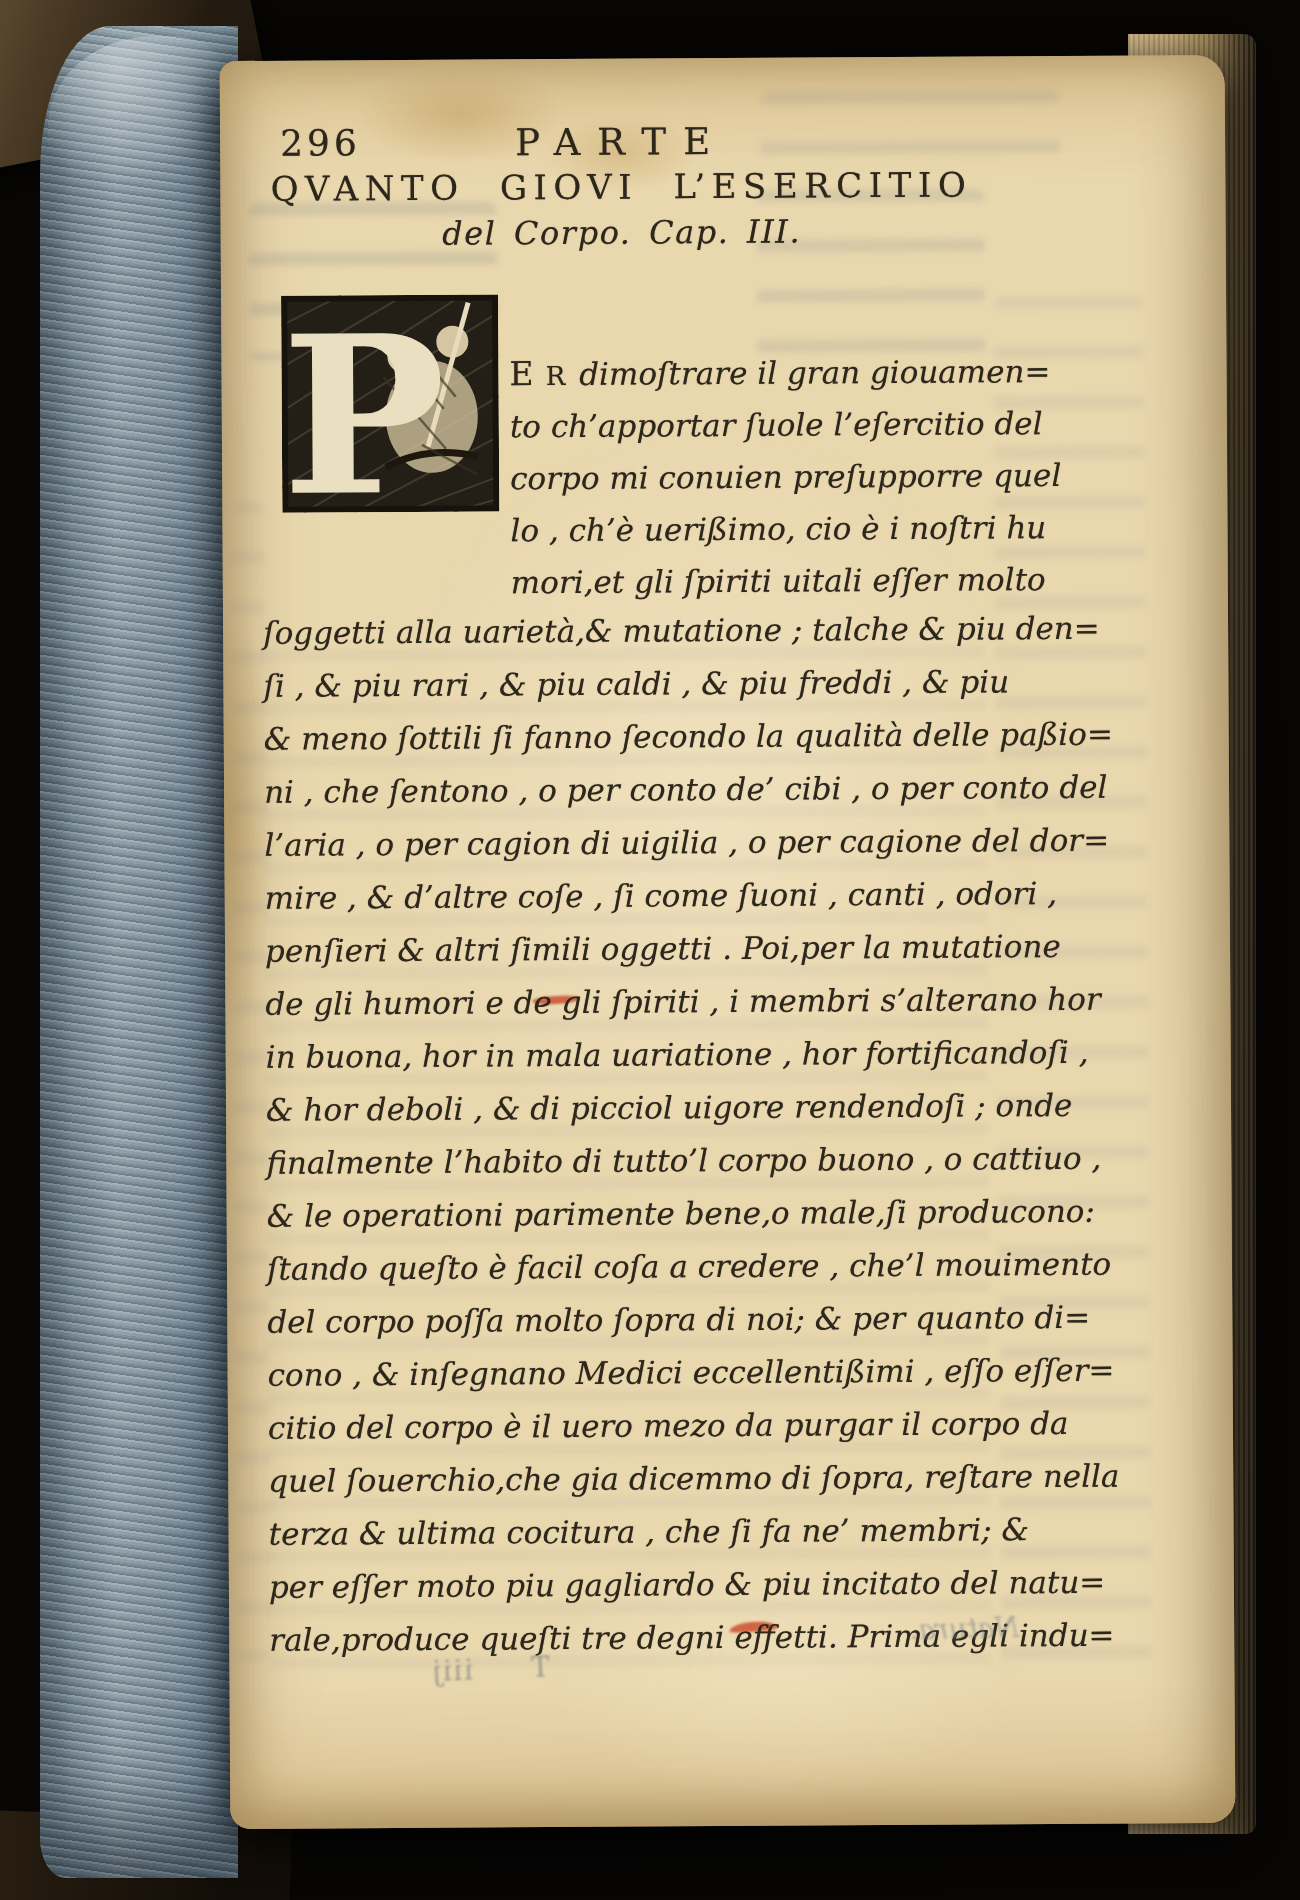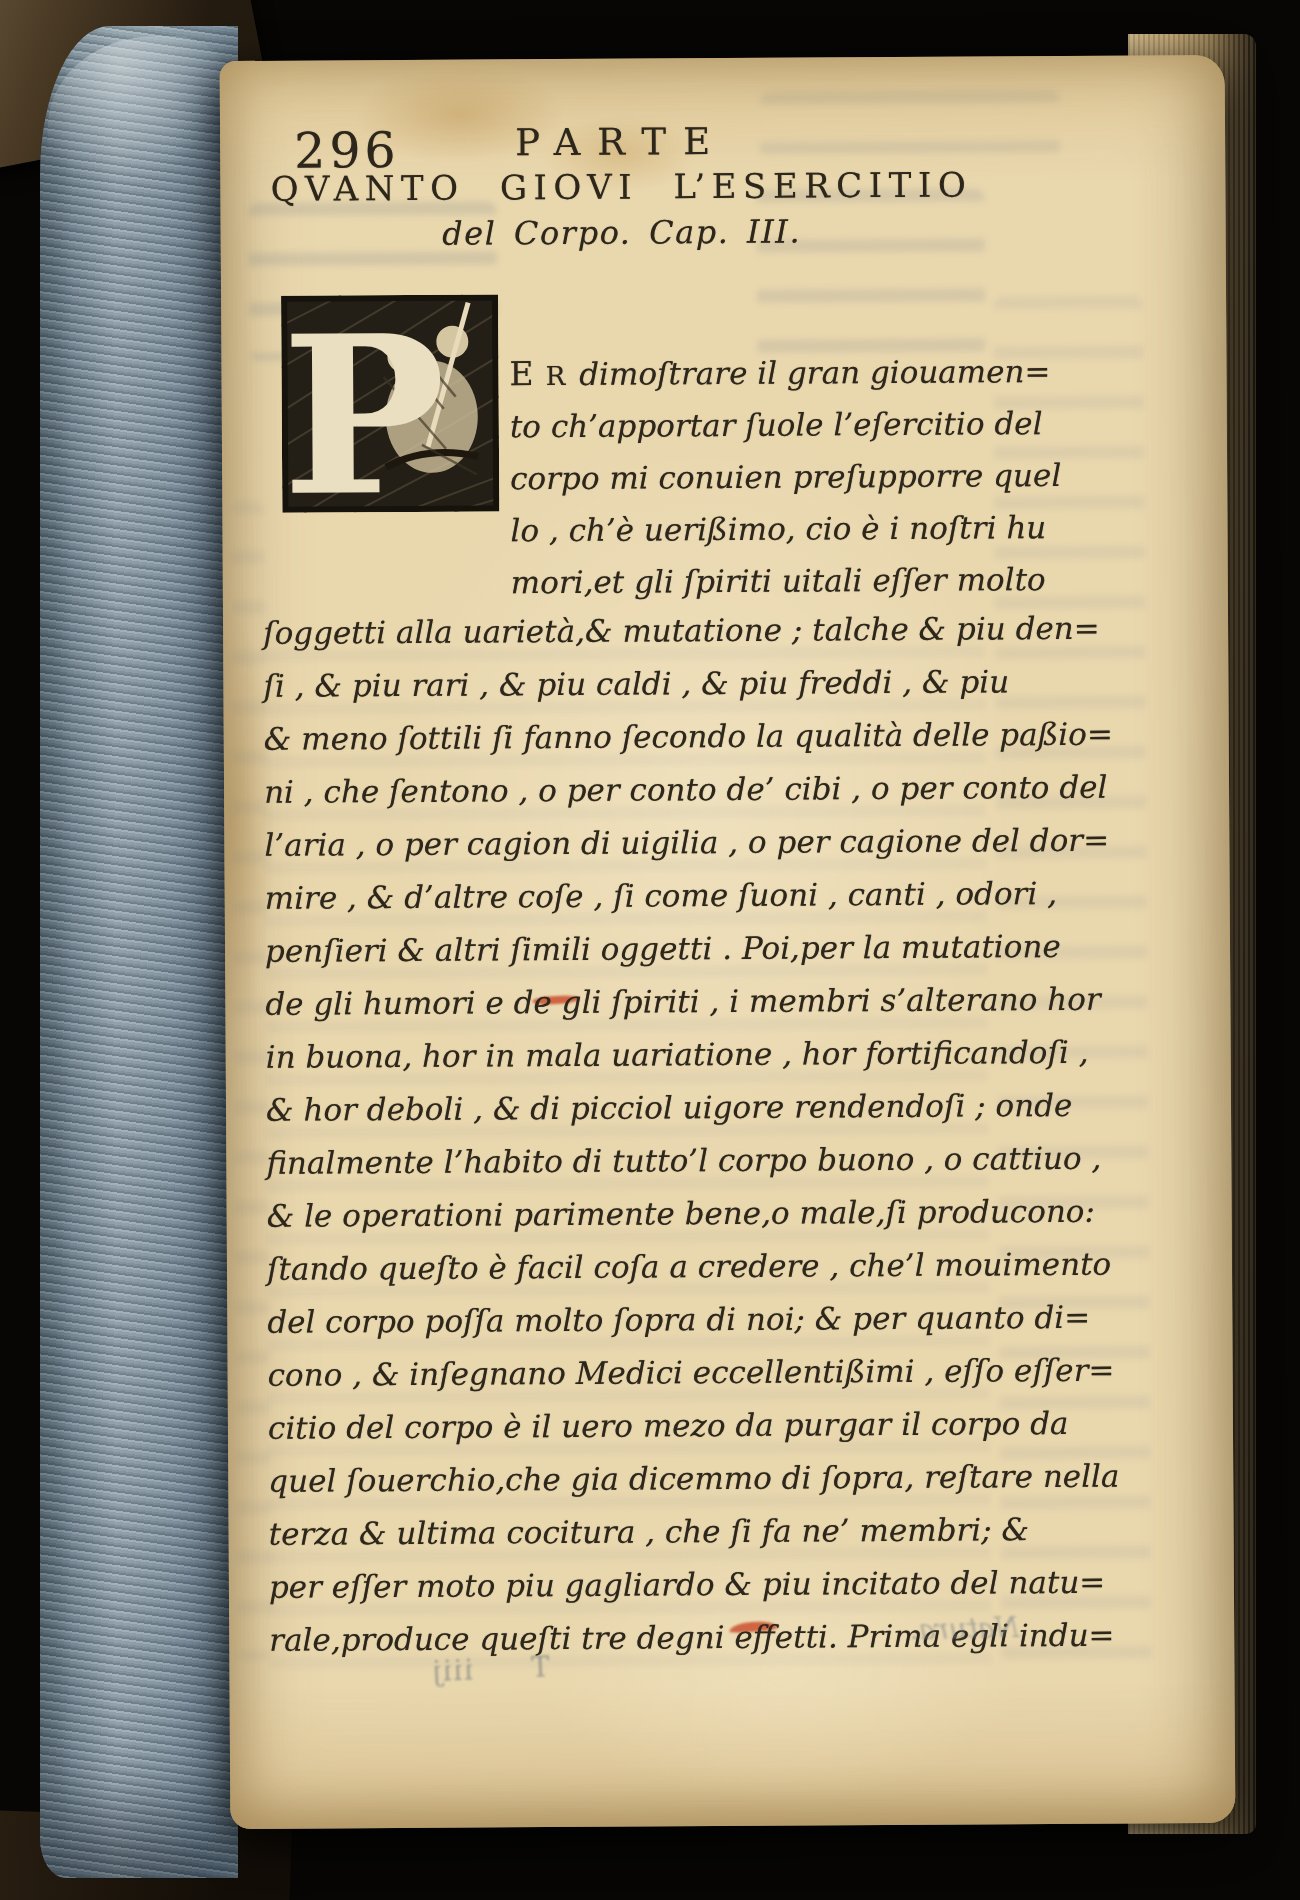--- a/index.html
+++ b/index.html
@@ -99,21 +99,21 @@
   }
 
   
   .red-mark{position:absolute;background:rgba(198,62,28,.75);filter:blur(1px);}
   .rm1{left:307px;top:937px;width:47px;height:8px;border-radius:50%/60%;transform:rotate(-3deg);}
   .rm2{left:500px;top:1564px;width:48px;height:10px;border-radius:50% 50% 50% 50%/80% 80% 20% 20%;transform:rotate(-4deg);}
 
   
   .ink{color:#2c261b;text-shadow:0 0 1px rgba(44,38,27,.55);}
   .header-row{position:absolute;left:40px;top:62px;width:722px;height:42px;}
-  .page-number{position:absolute;left:34px;top:0;font-size:49px;letter-spacing:4px;}
+  .page-number{position:absolute;left:20px;top:0;font-size:36px;letter-spacing:4px;}
   .running-title{position:absolute;left:0;top:0;width:100%;text-align:center;
     font-size:37px;letter-spacing:17px;}
   .chapter-title{position:absolute;left:18px;top:108px;width:766px;text-align:center;
     font-size:34px;letter-spacing:6.5px;word-spacing:18px;white-space:nowrap;}
   .chapter-subtitle{position:absolute;left:40px;top:155px;width:722px;text-align:center;
     font-style:italic;font-size:32px;letter-spacing:1.5px;word-spacing:6px;}
 
   .woodcut{position:absolute;left:60px;top:235px;width:217px;height:217px;}
   .woodcut svg{display:block;width:100%;height:100%;}
 

